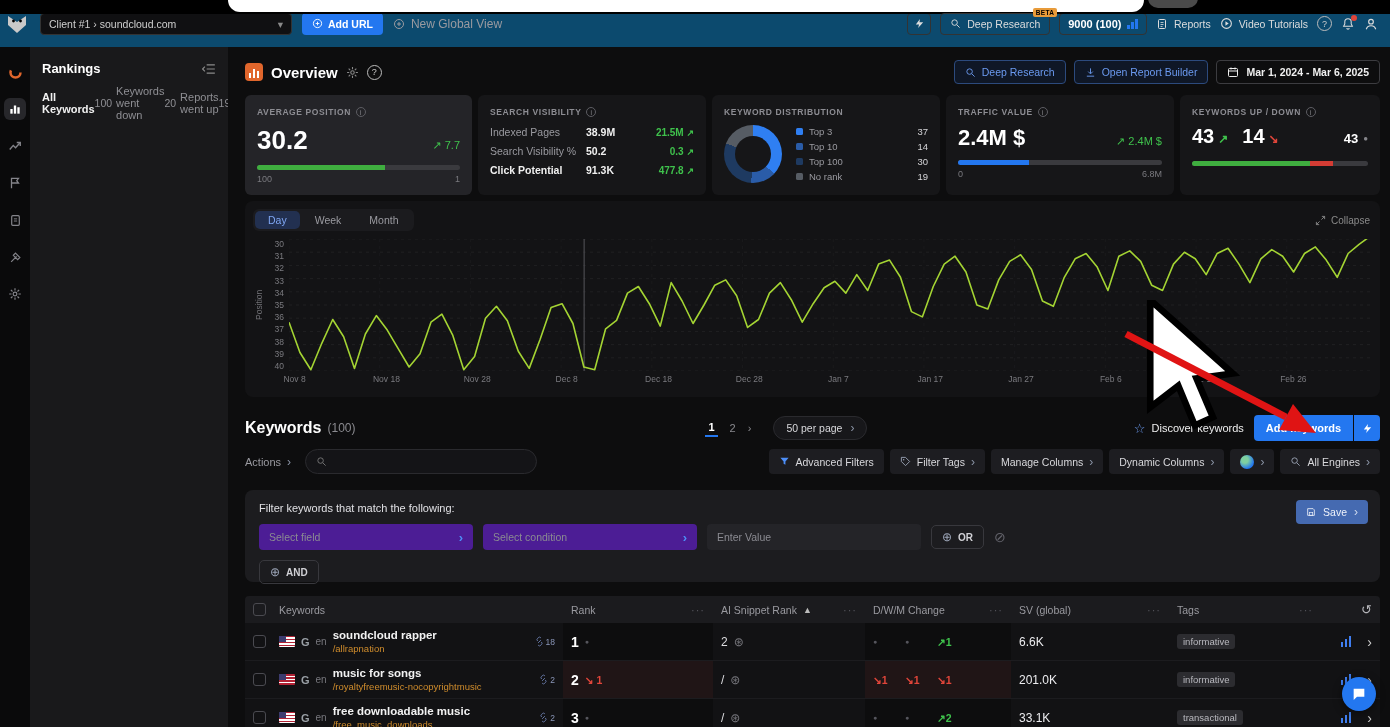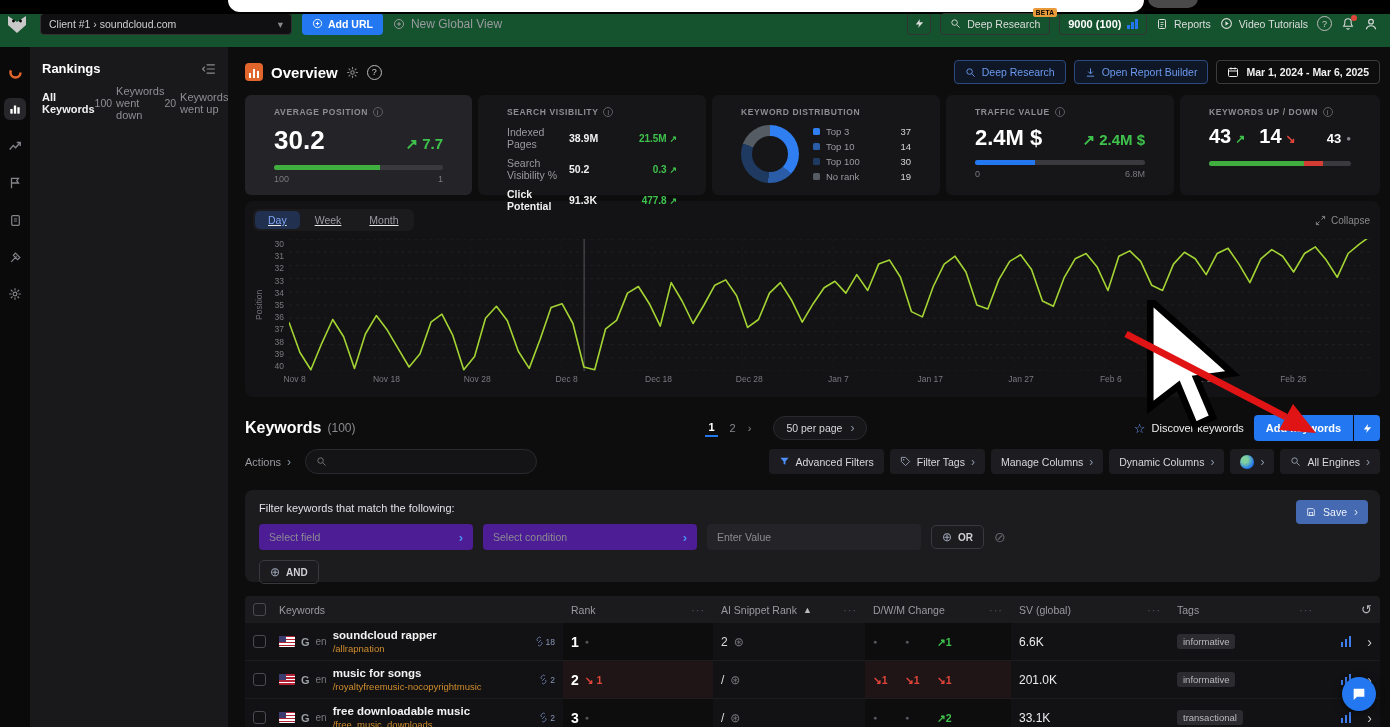--- a/index.html
+++ b/index.html
@@ -6,21 +6,21 @@
   html,body { width:1390px; height:727px; overflow:hidden; }
   body { background:#0d0d0e; font-family:"Liberation Sans",sans-serif; color:#e8e8e8; font-size:11px; position:relative; }
   svg { display:block; }
 
   
   .browser-strip { height:14px; background:#000; position:relative; }
   .white-pill { position:absolute; left:228px; top:-12px; width:916px; height:24px; background:#fff; border-radius:12px; }
   .gray-pill { position:absolute; left:1148px; top:-14px; width:50px; height:22px; background:#4a4a4a; border-radius:10px; }
 
   
-  .topbar { height:33px; background:#14532d; display:flex; align-items:center; padding:0 12px 14px 4px; gap:10px; }
+  .topbar { height:33px; background:#0c4a6e; display:flex; align-items:center; padding:0 12px 14px 4px; gap:10px; }
   .logo { width:26px; height:24px; color:#cfcfcf; flex:0 0 auto; }
   .client-select { width:252px; height:22px; background:#101012; border:1px solid #333; border-radius:4px; display:flex; align-items:center; padding:0 8px; color:#cfcfcf; font-size:10.5px; gap:6px; }
   .client-select .chev { margin-left:auto; color:#8a8a8a; }
   .btn-blue { background:#2377f0; color:#fff; border-radius:4px; height:22px; display:flex; align-items:center; gap:5px; padding:0 10px; font-size:10.5px; font-weight:bold; }
   .txt-btn { display:flex; align-items:center; gap:6px; color:#9a9aa0; font-size:12px; }
   .top-right { margin-left:auto; display:flex; align-items:center; gap:9px; }
   .sq-btn { width:24px; height:22px; border:1px solid #333; border-radius:4px; display:flex; align-items:center; justify-content:center; color:#ddd; }
   .dr-btn { position:relative; height:22px; border:1px solid #333; border-radius:4px; display:flex; align-items:center; gap:6px; padding:0 9px; color:#ddd; font-size:10.5px; }
   .beta { position:absolute; top:-6px; right:-8px; background:#e89b3a; color:#000; font-size:6.5px; font-weight:bold; padding:1px 3px; border-radius:2px; letter-spacing:.3px; }
   .credits { height:22px; border:1px solid #333; border-radius:4px; display:flex; align-items:center; gap:6px; padding:0 8px; color:#fff; font-weight:bold; font-size:11px; }
@@ -58,27 +58,27 @@
   .ov-appicon i { width:2.5px; background:#fff; display:block; }
   .ov-appicon i:nth-child(1){height:5px} .ov-appicon i:nth-child(2){height:9px} .ov-appicon i:nth-child(3){height:7px}
   .ov-title { font-size:15px; font-weight:bold; color:#fff; }
   .ov-ic { color:#8a8a8a; }
   .ov-right { margin-left:auto; display:flex; align-items:center; gap:8px; }
   .ghost-blue { height:24px; border:1px solid #2c4a7d; background:#0f1726; color:#6b9af0; border-radius:4px; display:flex; align-items:center; gap:6px; padding:0 10px; font-size:10.5px; }
   .date-btn { height:24px; border:1px solid #3c3c40; border-radius:4px; display:flex; align-items:center; gap:7px; padding:0 10px; color:#f0f0f0; font-size:10.5px; font-weight:bold; }
 
   
   .stats { margin-top:10px; display:grid; grid-template-columns:227px 228px 228px 228px 1fr; gap:6px; }
-  .panel { background:#161618; border-radius:6px; padding:12px 29px 10px; height:100px; position:relative; }
+  .panel { background:#161618; border-radius:6px; padding:12px 12px 10px; height:100px; position:relative; }
   .panel.first { background:#242428; }
   .p-label { font-size:8.5px; letter-spacing:.6px; color:#8d8d93; font-weight:bold; display:flex; align-items:center; gap:5px; }
   .info-i { width:10px; height:10px; border:1px solid #5d5d63; border-radius:50%; display:inline-flex; align-items:center; justify-content:center; font-size:6.5px; color:#8d8d93; font-weight:normal; }
   .big-row { display:flex; align-items:baseline; margin-top:8px; }
   .big-val { font-size:26px; font-weight:bold; color:#fff; }
-  .chg-green { color:#3fc24c; font-size:15px; font-weight:bold; }
+  .chg-green { color:#3fc24c; font-size:11px; font-weight:normal; }
   .big-row .chg-green { margin-left:auto; }
   .hbar { margin-top:9px; height:5px; border-radius:3px; background:#3a3a3e; overflow:hidden; display:flex; }
   .hbar .fill-green { background:#3fae3f; height:100%; }
   .hbar .fill-blue { background:#2377f0; height:100%; }
   .hbar .fill-red { background:#d43c34; height:100%; }
   .scale-row { display:flex; justify-content:space-between; margin-top:4px; font-size:9px; color:#7a7a7f; }
 
   .sv-rows { margin-top:9px; display:flex; flex-direction:column; gap:7px; }
   .sv-row { display:flex; align-items:center; font-size:10.5px; }
   .sv-name { flex:1; color:#9a9aa0; }
@@ -99,21 +99,21 @@
   .ud-row { display:flex; align-items:baseline; gap:4px; margin-top:8px; }
   .ud-big { font-size:20px; font-weight:bold; color:#fff; }
   .ud-up { color:#3fc24c; font-size:12px; font-weight:bold; }
   .ud-down { color:#e0453a; font-size:12px; font-weight:bold; }
   .ud-right { margin-left:auto; display:flex; align-items:center; gap:5px; font-size:13px; font-weight:bold; color:#fff; }
   .ud-dot { color:#85858a; font-size:8px; }
 
   
   .chartbox { margin-top:6px; background:#131315; border-radius:8px; padding:8px 10px 6px 8px; height:196px; }
   .chart-head { display:flex; align-items:center; }
-  .tabs { background:#1b1b1e; border-radius:6px; padding:2px; display:flex; gap:2px;text-decoration:underline; }
+  .tabs { background:#1b1b1e; border-radius:6px; padding:2px; display:flex; gap:2px; }
   .tab { padding:3px 13px; border-radius:5px; font-size:10.5px; color:#9a9aa0; }
   .tab.active { background:#223050; color:#7fa6f2; }
   .collapse-btn { margin-left:auto; display:flex; align-items:center; gap:5px; color:#8a8a8a; font-size:10px; }
   .chart-body { display:flex; margin-top:8px; }
   .chart-ylab { width:12px; display:flex; align-items:center; justify-content:center; font-size:8.5px; color:#707075; writing-mode:vertical-rl; transform:rotate(180deg); }
   .chart-ycol { width:24px; height:132px; display:flex; flex-direction:column; justify-content:space-between; align-items:flex-end; padding-right:5px; font-size:8.5px; color:#7a7a7f; }
   .plot { flex:1; height:132px; position:relative; }
   .plot svg { position:absolute; inset:0; width:100%; height:100%; }
   .xlabels { position:relative; height:15px; margin-left:36px; font-size:8.5px; color:#7a7a7f; }
   .xlabels span { position:absolute; top:3px; transform:translateX(-25%); }
@@ -339,21 +339,21 @@
     <div class="sb-list">
         <div class="sb-item active">
     <span class="sb-label">All Keywords</span>
     <span class="sb-count">100</span>
         </div>
         <div class="sb-item">
     <span class="sb-label">Keywords went down</span>
     <span class="sb-count">20</span>
         </div>
         <div class="sb-item">
-    <span class="sb-label">Keywords went up</span>
+    <span class="sb-label">Reports went up</span>
     <span class="sb-count">19</span>
         </div>
       </div>
   </div>
 
   <div class="main">
 
     <div class="ov-header">
       <span class="ov-appicon">
           <i></i>

